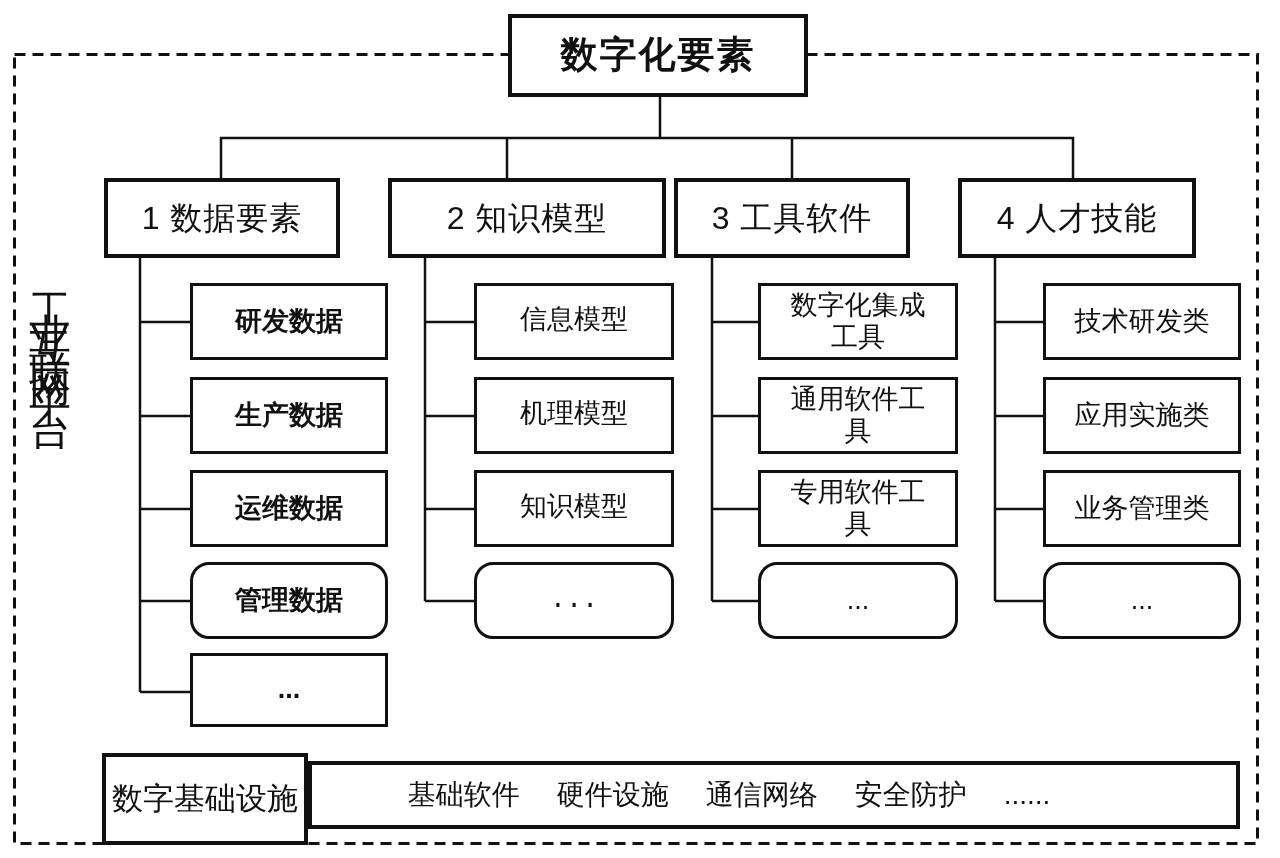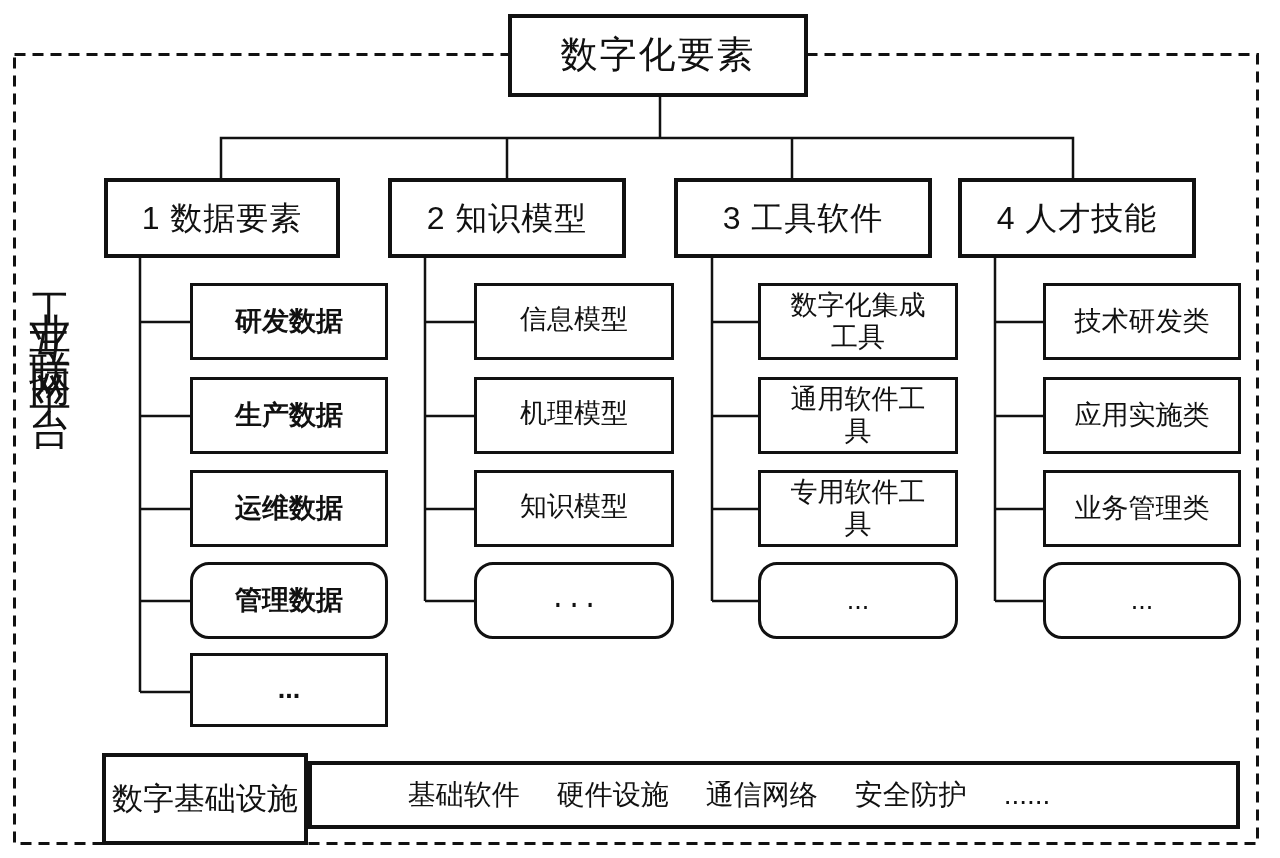--- a/index.html
+++ b/index.html
@@ -17,28 +17,28 @@
     box-sizing:border-box;
     background:#ffffff;
     border:3px solid #111111;
     display:flex;align-items:center;justify-content:center;
     text-align:center;
     z-index:1;
     line-height:1.15;
   }
   .root{
     left:508px;top:14px;width:300px;height:83px;
-    border-width:4px;font-size:37px;letter-spacing:2px;
+    border-width:4px;font-size:37px;letter-spacing:2px;font-weight:bold;
   }
   .branch{
     top:178px;height:80px;border-width:4px;font-size:32px;letter-spacing:1px;
   }
   .b1{left:104px;width:236px;}
-  .b2{left:388px;width:238px;}
-  .b3{left:674px;width:258px;}
+  .b2{left:388px;width:278px;}
+  .b3{left:674px;width:236px;}
   .b4{left:958px;width:238px;}
   .child{height:77px;font-size:27px;border-width:3px;padding:0 24px;}
   .c1{left:190px;width:198px;font-weight:bold;}
   .c2{left:474px;width:200px;font-family:Liberation Mono, monospace;}
   .c3{left:758px;width:200px;}
   .c4{left:1043px;width:198px;}
   .r1{top:283px;}
   .r2{top:377px;}
   .r3{top:470px;}
   .r4{top:562px;border-radius:19px;}

